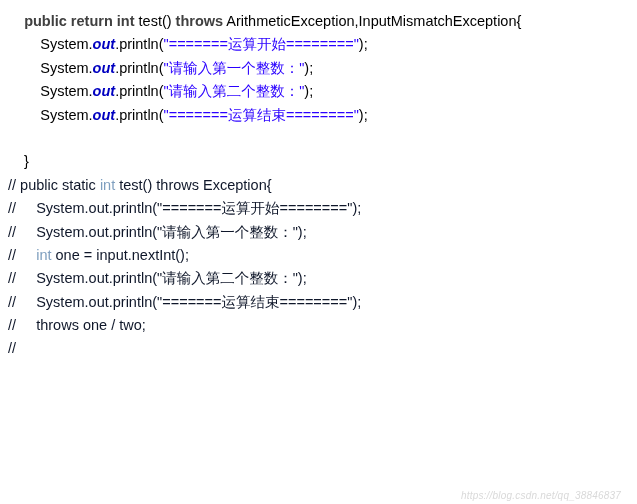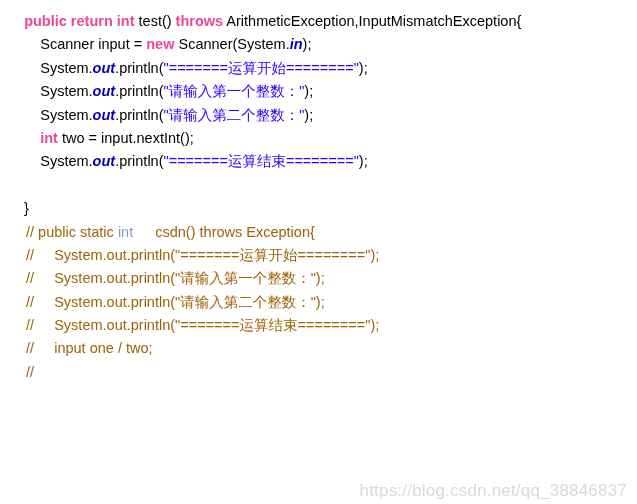--- a/index.html
+++ b/index.html
@@ -23,65 +23,64 @@
   }
   .line {
     height: 23.4px;
     line-height: 23.4px;
     font-size: 14.5px;
     white-space: pre;
     padding-left: 8px;
     color: #000000;
   }
   .kw {
-    color: #ec4899;
+    color: #404040;
     font-weight: bold;
   }
   .str {
     color: #2a00ff;
   }
   .cmt {
-    color: #a16207;
-    margin-left: 18px;
+    color: #0f172a;
   }
   .cmt-kw {
     color: #7f9fbf;
   }
   .fld-b {
     color: #0000c0;
     font-style: italic;
     font-weight: bold;
   }
   .watermark {
     position: absolute;
-    right: 10px;
+    right: 16px;
     bottom: 3px;
-    font-size: 17px;
+    font-size: 10px;
     color: #d9d9d9;
     letter-spacing: 0.2px;
     font-family: "Liberation Sans", sans-serif;
+    font-style: italic;
   }
 </style>
 </head>
 <body>
 
 <div class="code-block">
   <div id="code-lines">
       <div class="line"><span>    </span><span class="kw">public</span><span> </span><span class="kw">return</span><span> </span><span class="kw">int</span><span> test() </span><span class="kw">throws</span><span> ArithmeticException,InputMismatchException{</span></div>
-      <div class="line"><span>        Scanner input = </span><span class="kw">new</span><span> Scanner(System.</span><span class="fld-b">in</span><span>);</span></div>
       <div class="line"><span>        System.</span><span class="fld-b">out</span><span>.println(</span><span class="str">"=======运算开始========"</span><span>);</span></div>
       <div class="line"><span>        System.</span><span class="fld-b">out</span><span>.println(</span><span class="str">"请输入第一个整数："</span><span>);</span></div>
       <div class="line"><span>        System.</span><span class="fld-b">out</span><span>.println(</span><span class="str">"请输入第二个整数："</span><span>);</span></div>
-      <div class="line"><span>        </span><span class="kw">int</span><span> two = input.nextInt();</span></div>
       <div class="line"><span>        System.</span><span class="fld-b">out</span><span>.println(</span><span class="str">"=======运算结束========"</span><span>);</span></div>
       <div class="line"><span></span></div>
       <div class="line"><span>    }</span></div>
-      <div class="line"><span class="cmt">// public static </span><span class="cmt-kw">int</span><span class="cmt"> csdn() throws Exception{</span></div>
+      <div class="line"><span class="cmt">// public static </span><span class="cmt-kw">int</span><span class="cmt"> test() throws Exception{</span></div>
       <div class="line"><span class="cmt">//     System.out.println("=======运算开始========");</span></div>
       <div class="line"><span class="cmt">//     System.out.println("请输入第一个整数：");</span></div>
+      <div class="line"><span class="cmt">//     </span><span class="cmt-kw">int</span><span class="cmt"> one = input.nextInt();</span></div>
       <div class="line"><span class="cmt">//     System.out.println("请输入第二个整数：");</span></div>
       <div class="line"><span class="cmt">//     System.out.println("=======运算结束========");</span></div>
-      <div class="line"><span class="cmt">//     input one / two;</span></div>
+      <div class="line"><span class="cmt">//     throws one / two;</span></div>
       <div class="line"><span class="cmt">//</span></div>
       <div class="line"></div>
     </div>
   <div class="watermark">https://blog.csdn.net/qq_38846837</div>
 </div>
 
 </body></html>

